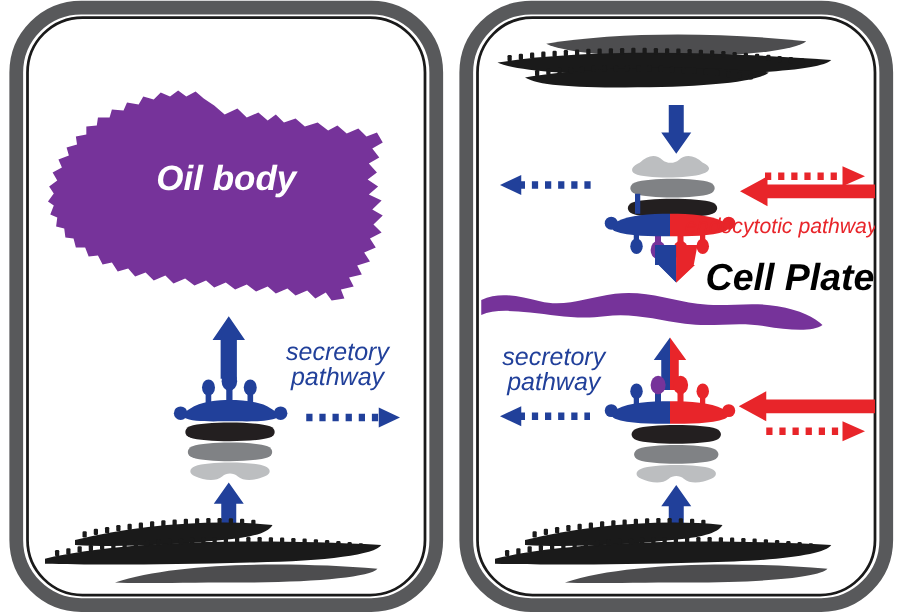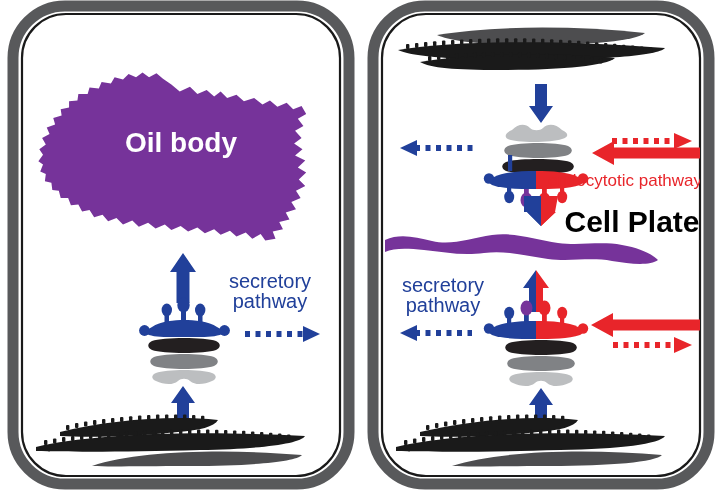--- a/index.html
+++ b/index.html
@@ -1,18 +1,18 @@
 <!DOCTYPE html>
 <html><head>
 <meta charset="utf-8">
 <style>
   html,body{margin:0;padding:0;background:#ffffff;}
   body{width:720px;height:490px;overflow:hidden;
        font-family:"Liberation Sans", sans-serif;}
-  #stage{position:relative;width:720px;height:490px;background:#fff;}
+  #stage{position:relative;width:720px;height:490px;background:#fff;font-style:italic;}
   svg{display:block;}
   .lbl{font-family:"Liberation Sans", sans-serif;}
 </style>
 </head>
 <body>
 
 <div id="stage">
 <svg width="720" height="490" viewBox="0 0 720 490" xmlns="http://www.w3.org/2000/svg">
 
   <defs>

